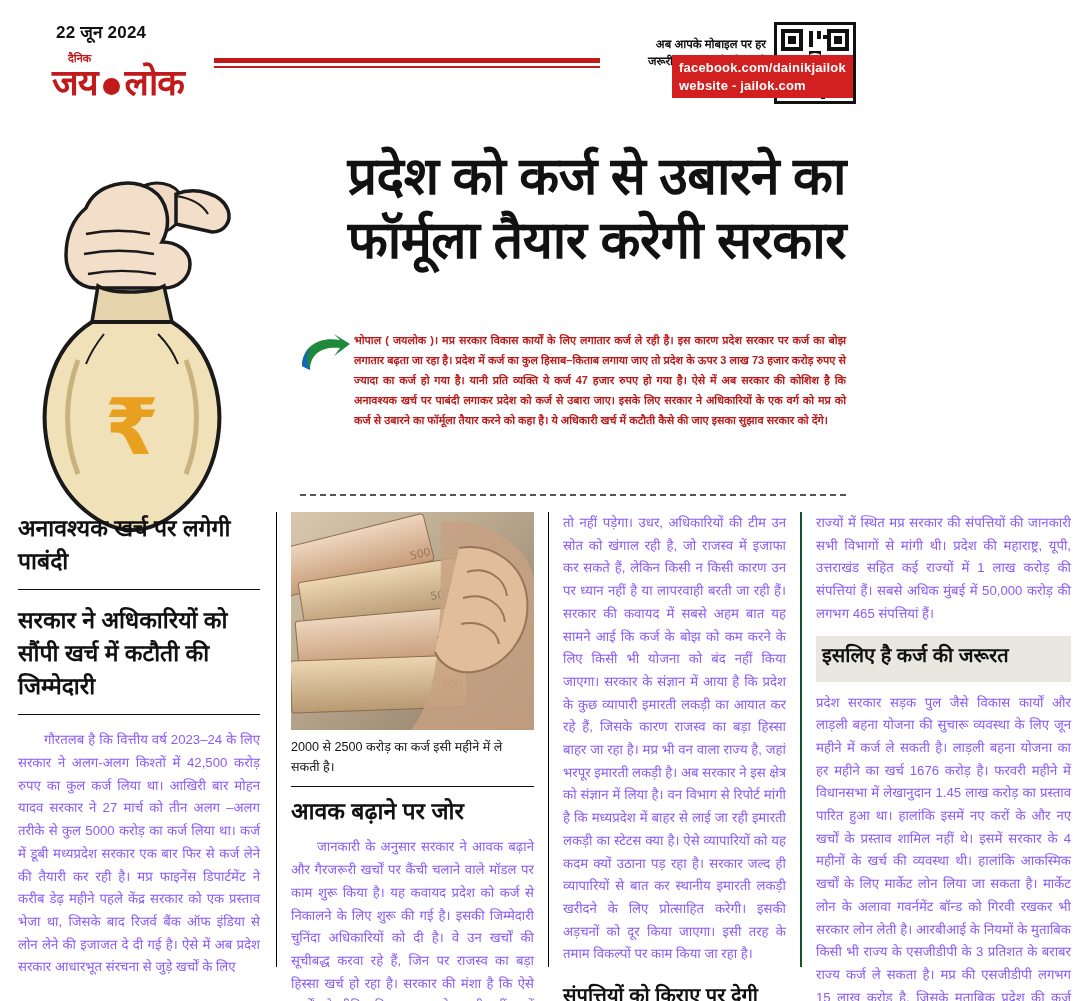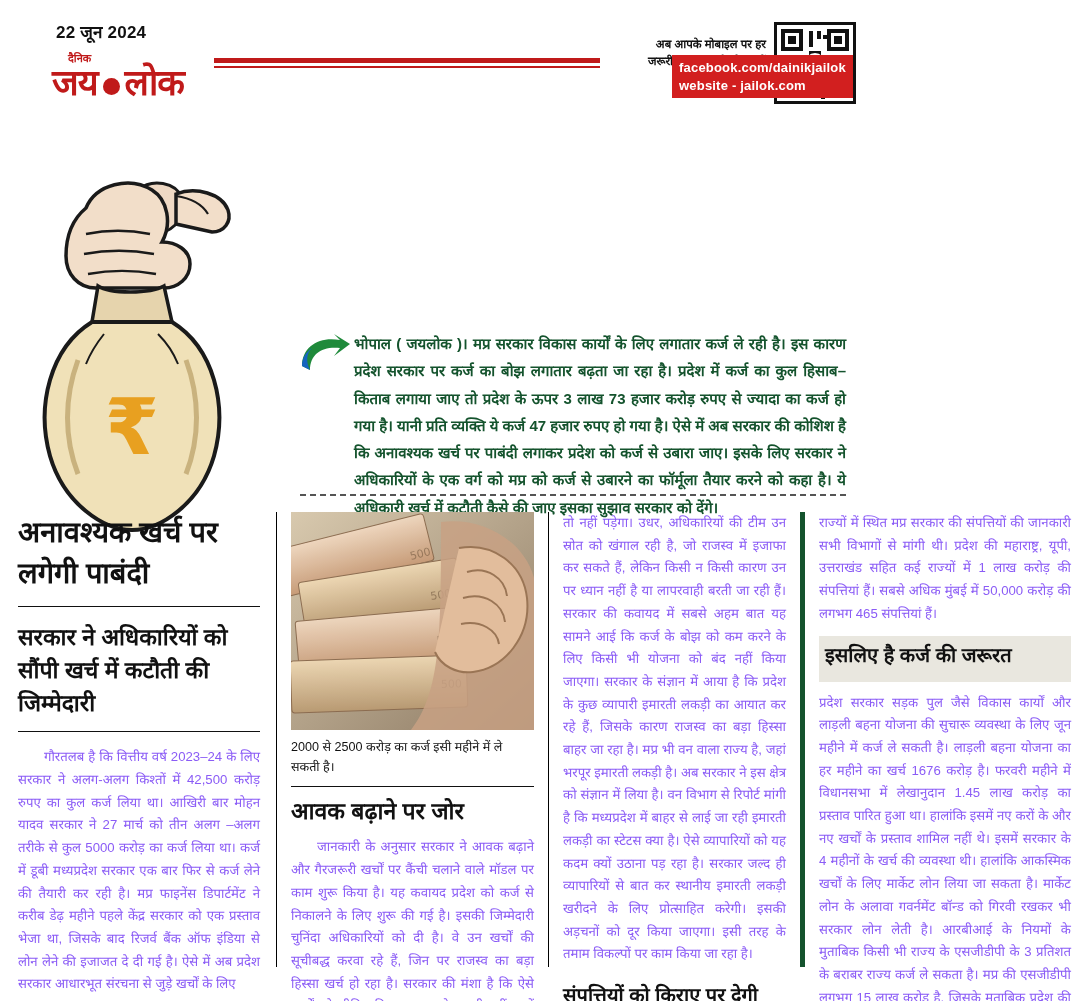--- a/index.html
+++ b/index.html
@@ -78,39 +78,39 @@
   
   .bag {
     position: absolute; left: 8px; top: 30px; width: 215px; height: 420px;
   }
   .bag svg { display: block; }
 
   
   .intro-zone { position: relative; height: 182px; }
   .intro {
     position: absolute; left: 336px; right: 10px; top: 0;
-    font-size: 15px; line-height: 1.82; text-align: justify; font-weight: bold;
-    color: #14532d;
+    font-size: 11px; line-height: 1.82; text-align: justify; font-weight: bold;
+    color: #b91c1c;
   }
   .arrow { position: absolute; left: 282px; top: 2px; width: 52px; height: 46px; }
   .dash-rule {
     position: absolute; left: 282px; right: 10px; top: 164px;
     border-top: 2px dashed #555; height: 0;
   }
 
   
   .cols { display: flex; gap: 0; height: 455px; }
   .col { position: relative; }
   .col1 { width: 258px; flex: 0 0 258px; padding-right: 16px; }
   .col2 { width: 272px; flex: 0 0 272px; padding: 0 14px; border-left: 1px solid #000; }
   .col3 { width: 252px; flex: 0 0 252px; padding: 0 14px; border-left: 1px solid #000; }
-  .col4 { width: 271px; flex: 0 0 271px; padding-left: 14px; border-left: 5px solid #14532d; }
+  .col4 { width: 271px; flex: 0 0 271px; padding-left: 14px; border-left: 2px solid #14532d; }
 
   .subhead {
-    font-size: 29px; font-weight: bold; line-height: 1.42; color: #111;
+    font-size: 23px; font-weight: bold; line-height: 1.42; color: #111;
     margin-bottom: 10px;
   }
   .subhead.small { font-size: 23px; }
   .hr-dot { border: 0; border-top: 1px solid #111; margin: 12px 0 14px; }
 
   .body-text {
     font-size: 13.2px; line-height: 1.72; text-align: justify; color: #8b5cf6;
   }
   .body-text.indent { text-indent: 26px; }
 
@@ -183,20 +183,24 @@
       </div>
     </div>
 
     <div class="mh-social">
       <div>facebook.com/dainikjailok</div>
       <div>website - jailok.com</div>
     </div>
   </div>
 
   <div class="headline-zone">
+    <div class="headline">
+      <span>प्रदेश को कर्ज से उबारने का</span>
+      <span class="l2">फॉर्मूला तैयार करेगी सरकार</span>
+    </div>
 
     <div class="bag">
       <svg width="215" height="420" viewBox="0 0 215 420" xmlns="http://www.w3.org/2000/svg">
 
         <g>
           <path d="M112 52 C126 40 150 44 156 60 C162 76 150 92 132 96 L112 96 Z" fill="#efd9c4" stroke="#1a1a1a" stroke-width="3"></path>
           <path d="M60 70 C70 46 104 38 126 52 C142 62 146 86 136 104 C150 104 164 112 164 126 C164 140 152 150 138 150 L70 150 C52 150 40 136 40 118 C40 96 48 80 60 70 Z" fill="#f2dec9" stroke="#1a1a1a" stroke-width="3.5"></path>
           <path d="M150 56 C170 48 196 56 202 72 C206 84 198 94 186 94 L150 86 Z" fill="#f2dec9" stroke="#1a1a1a" stroke-width="3.5"></path>
           <path d="M60 96 C80 92 104 92 124 96" stroke="#1a1a1a" stroke-width="2.4" fill="none"></path>
           <path d="M58 116 C80 112 106 112 128 116" stroke="#1a1a1a" stroke-width="2.4" fill="none"></path>

